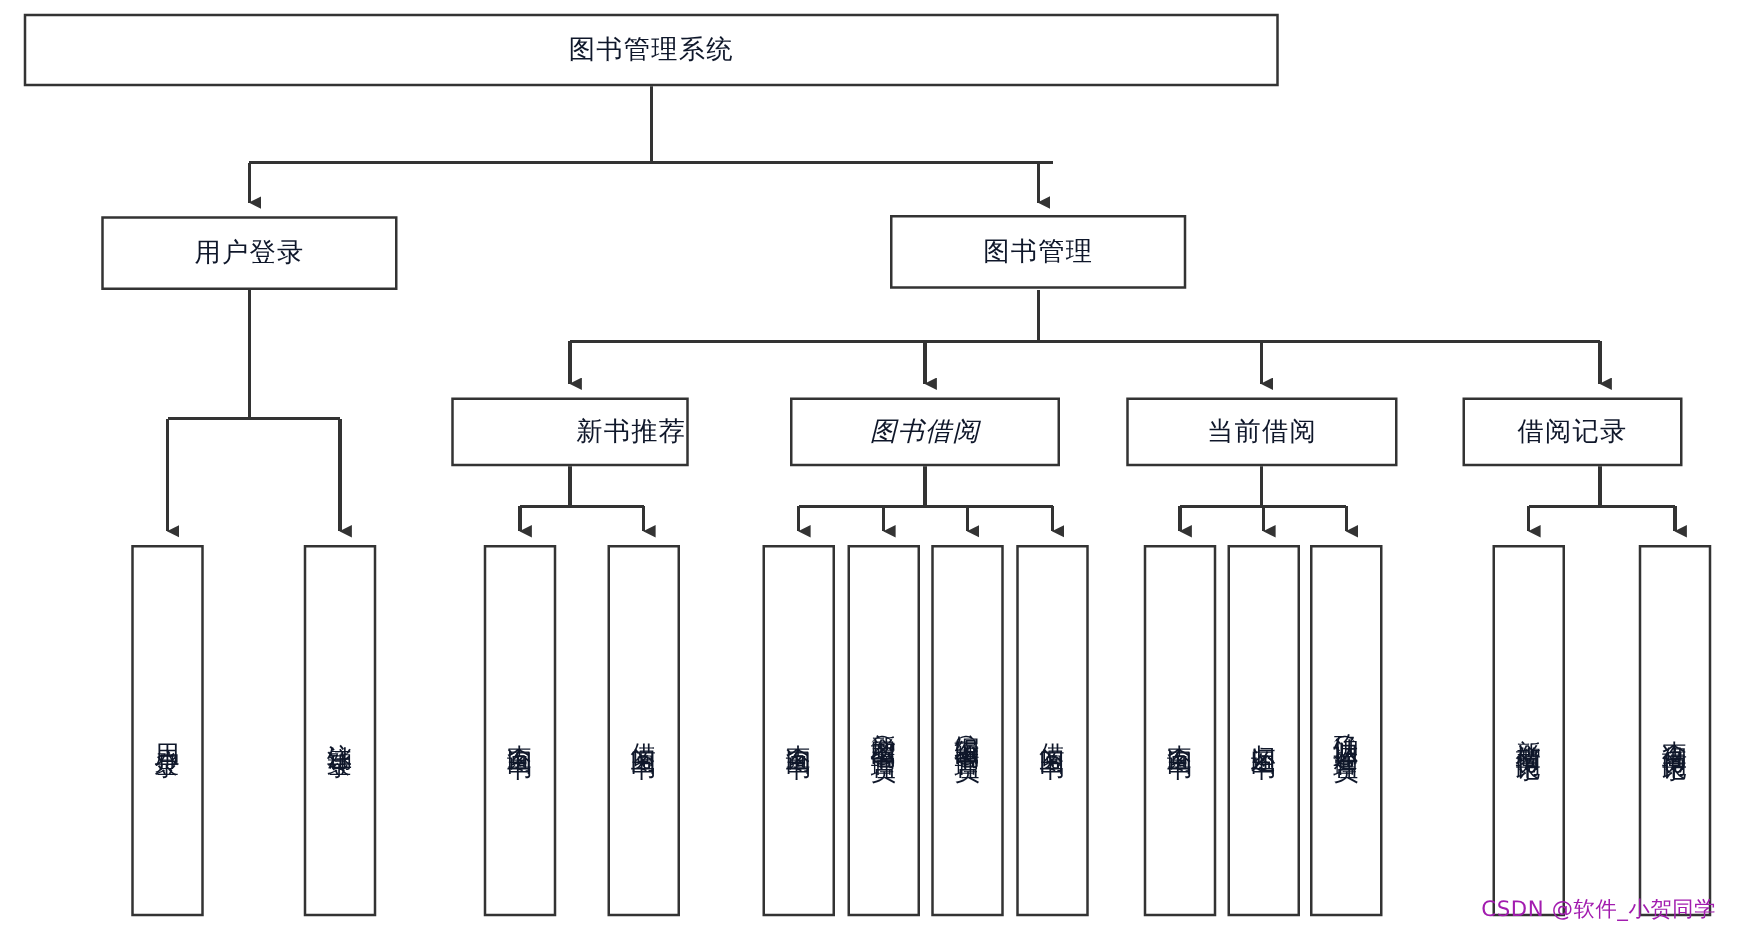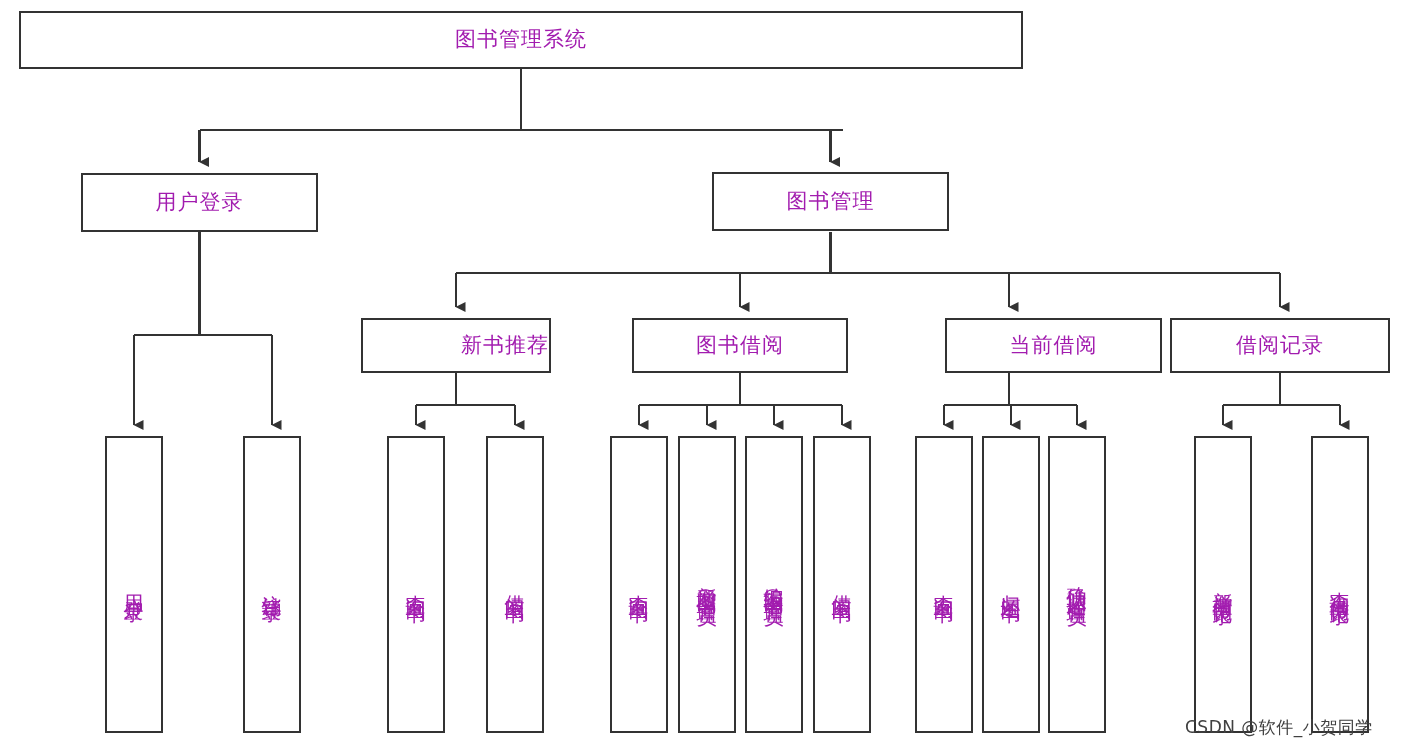--- a/index.html
+++ b/index.html
@@ -14,41 +14,41 @@
     position:absolute;
     box-sizing:border-box;
     background:#ffffff;
     border:2.5px solid #333333;
     display:flex;align-items:center;justify-content:center;
     text-align:center;
   }
   .node-label{
     font-size:21px;
     letter-spacing:1px;
-    color:#a21caf;
+    color:#0f172a;
     line-height:1.1;
     white-space:nowrap;
   }
   .leaf{
     align-items:center;
     justify-content:center;
   }
   .leaf .node-label{
     writing-mode:vertical-rl;
     text-orientation:upright;
     white-space:nowrap;
     font-size:20px;
     letter-spacing:3px;
     line-height:1;
   }
   .watermark{
     position:absolute;
     left:1185px;top:716px;
     font-size:17px;
-    color:#404040;
+    color:#a21caf;
     white-space:nowrap;
     letter-spacing:0.5px;
     pointer-events:none;
   }
 </style>
 </head>
 <body>
 
 <div id="diagram-root">
 
@@ -109,27 +109,27 @@
   <div class="node" id="node-l2-0" style="left: 81px; top: 173px; width: 237px; height: 59px;">
     <span class="node-label">用户登录</span>
   </div>
   <div class="node" id="node-l2-1" style="left: 712px; top: 172px; width: 237px; height: 59px;">
     <span class="node-label">图书管理</span>
   </div>
 
   <div class="node" id="node-l3-0" style="left: 361px; top: 318px; width: 190px; height: 55px; justify-content: flex-end;">
     <span class="node-label">新书推荐</span>
   </div>
-  <div class="node" id="node-l3-1" style="left: 632px; top: 318px; width: 216px; height: 55px;">
+  <div class="node" id="node-l3-1" style="left: 632px; top: 318px; width: 216px; height: 55px; font-style: italic;">
     <span class="node-label">图书借阅</span>
   </div>
-  <div class="node" id="node-l3-2" style="left: 901px; top: 318px; width: 217px; height: 55px; margin-left: 44px;">
+  <div class="node" id="node-l3-2" style="left: 901px; top: 318px; width: 217px; height: 55px;">
     <span class="node-label">当前借阅</span>
   </div>
-  <div class="node" id="node-l3-3" style="left: 1170px; top: 318px; width: 220px; height: 55px;">
+  <div class="node" id="node-l3-3" style="left: 1170px; top: 318px; width: 176px; height: 55px;">
     <span class="node-label">借阅记录</span>
   </div>
 
   <div class="node leaf" id="leaf-0" style="left: 105px; top: 436px; width: 58px; height: 297px;">
     <span class="node-label">用户登录</span>
   </div>
   <div class="node leaf" id="leaf-1" style="left: 243px; top: 436px; width: 58px; height: 297px;">
     <span class="node-label">注销登录</span>
   </div>
   <div class="node leaf" id="leaf-2" style="left: 387px; top: 436px; width: 58px; height: 297px;">

